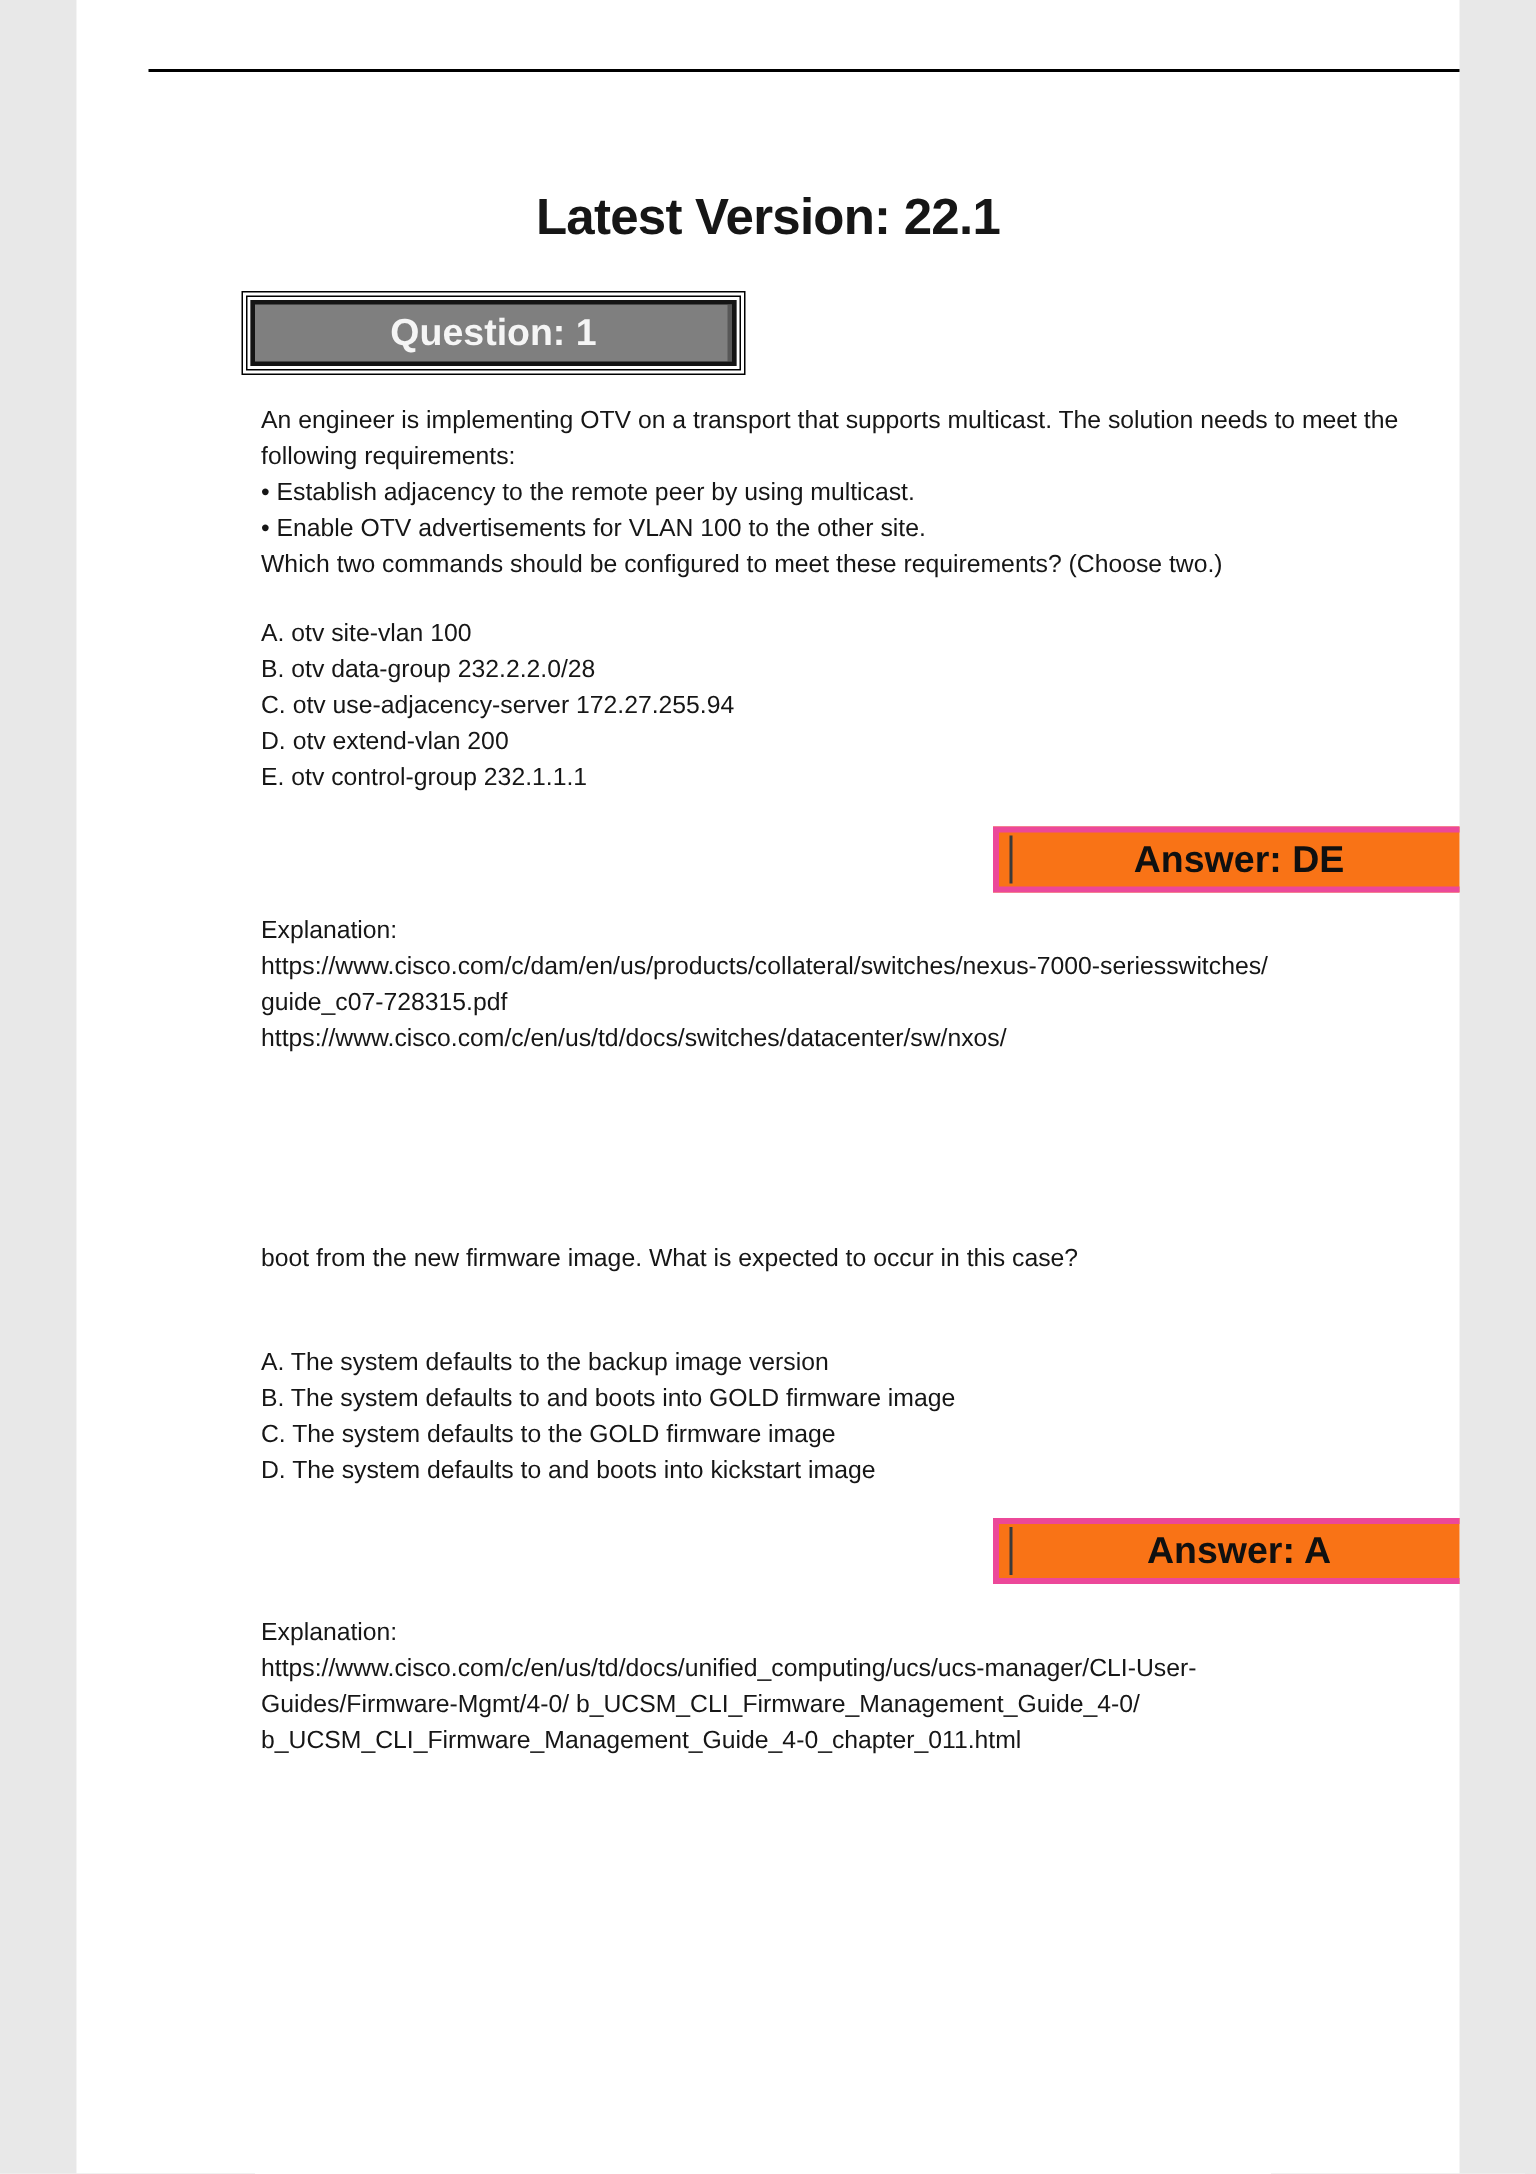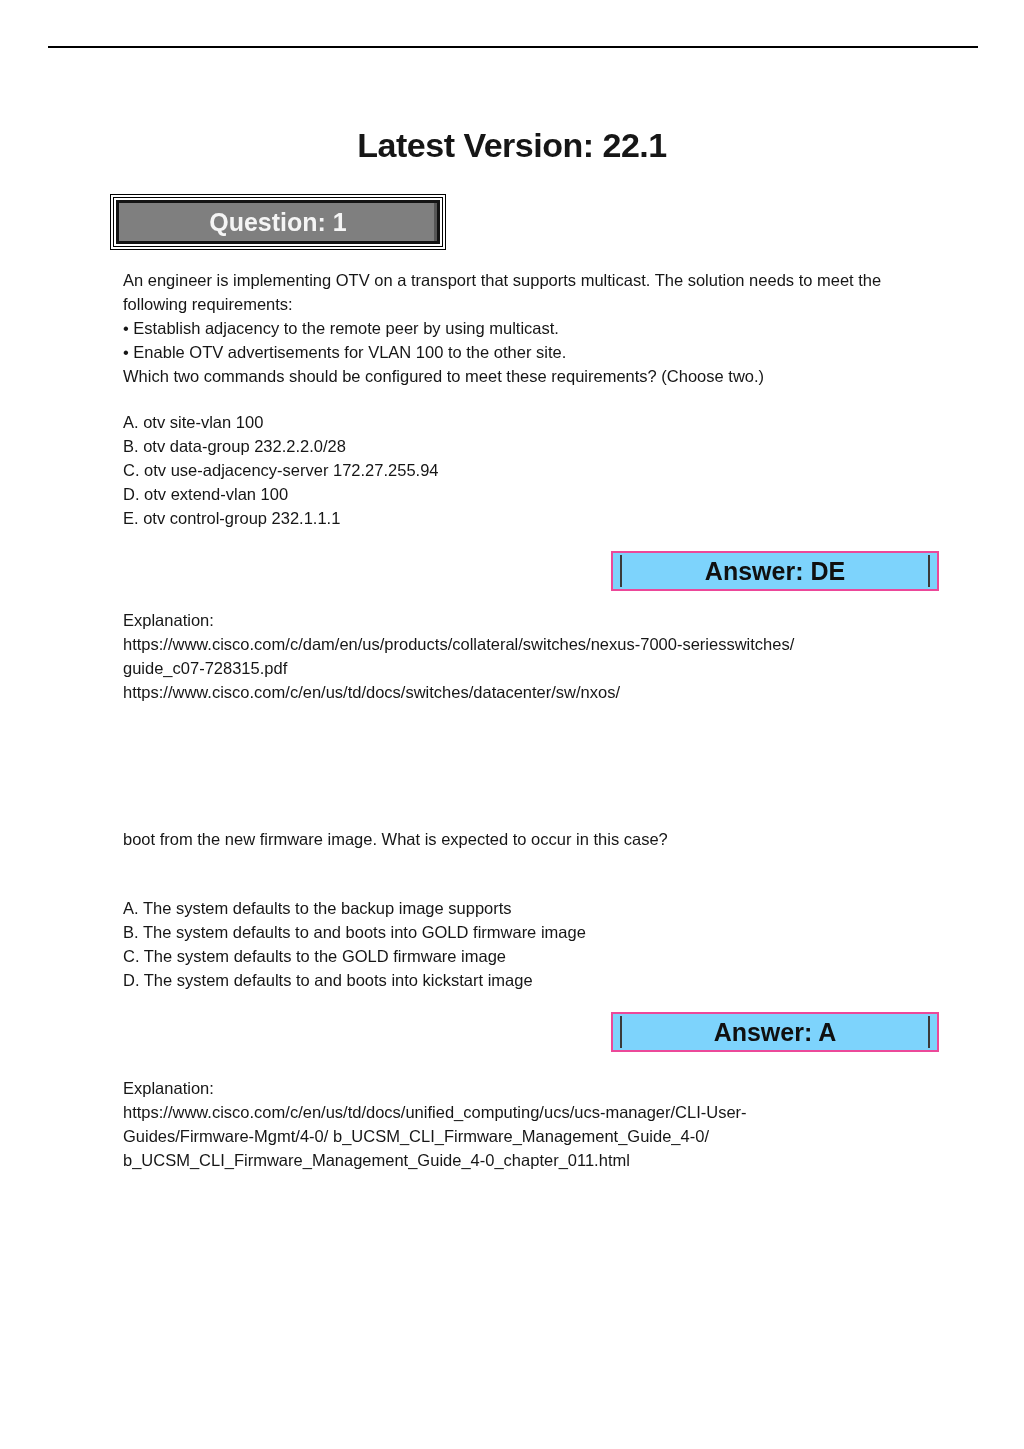--- a/index.html
+++ b/index.html
@@ -1,18 +1,18 @@
 <!DOCTYPE html>
 <html style="--box_gray: #7f7f7f; --box_text: #f5f5f5; --rule_black: #000000;"><head>
 <meta charset="utf-8">
 <style>
   html, body { margin: 0; padding: 0; background: #e8e8e8; }
   .page {
     position: relative;
-    width: 1024px;
+    width: 922px;
     height: 1449px;
     margin: 0 auto;
     background: #ffffff;
     font-family: "Liberation Sans", sans-serif;
     color: #1a1a1a;
     overflow: hidden;
   }
   .top-rule {
     position: absolute;
     left: 48px;
@@ -67,23 +67,23 @@
   .q1-options { top: 410px; }
   .q2-body    { top: 827px; }
   .q2-options { top: 896px; }
   .expl-1     { top: 608px; }
   .expl-2     { top: 1076px; }
 
   .answer-box {
     position: absolute;
     width: 328px;
     box-sizing: border-box;
-    border: 2px solid #ec4899;
+    border: 4px solid #ec4899;
     padding: 2px 7px;
-    background: #7dd3fc;
+    background: #f97316;
   }
   .answer-inner {
     border-left: 2px solid #3a3a3a;
     border-right: 2px solid #3a3a3a;
     text-align: center;
     font-size: 25px;
     font-weight: 700;
     line-height: 32px;
     color: #101010;
   }
@@ -108,21 +108,21 @@
       <div class="line">following requirements:</div>
       <div class="line">• Establish adjacency to the remote peer by using multicast.</div>
       <div class="line">• Enable OTV advertisements for VLAN 100 to the other site.</div>
       <div class="line">Which two commands should be configured to meet these requirements? (Choose two.)</div>
     </div>
 
   <div class="textblock q1-options">
       <div class="line">A. otv site-vlan 100</div>
       <div class="line">B. otv data-group 232.2.2.0/28</div>
       <div class="line">C. otv use-adjacency-server 172.27.255.94</div>
-      <div class="line">D. otv extend-vlan 100</div>
+      <div class="line">D. otv extend-vlan 200</div>
       <div class="line">E. otv control-group 232.1.1.1</div>
     </div>
 
   <div class="answer-box answer-1">
     <div class="answer-inner">Answer: DE</div>
   </div>
 
   <div class="textblock expl-1">
     <div class="line">Explanation:</div>
     <div>
@@ -131,21 +131,21 @@
         <div class="line">https://www.cisco.com/c/en/us/td/docs/switches/datacenter/sw/nxos/</div>
       </div>
   </div>
 
 
   <div class="textblock q2-body">
       <div class="line">boot from the new firmware image. What is expected to occur in this case?</div>
     </div>
 
   <div class="textblock q2-options">
-      <div class="line">A. The system defaults to the backup image supports</div>
+      <div class="line">A. The system defaults to the backup image version</div>
       <div class="line">B. The system defaults to and boots into GOLD firmware image</div>
       <div class="line">C. The system defaults to the GOLD firmware image</div>
       <div class="line">D. The system defaults to and boots into kickstart image</div>
     </div>
 
   <div class="answer-box answer-2">
     <div class="answer-inner">Answer: A</div>
   </div>
 
   <div class="textblock expl-2">

